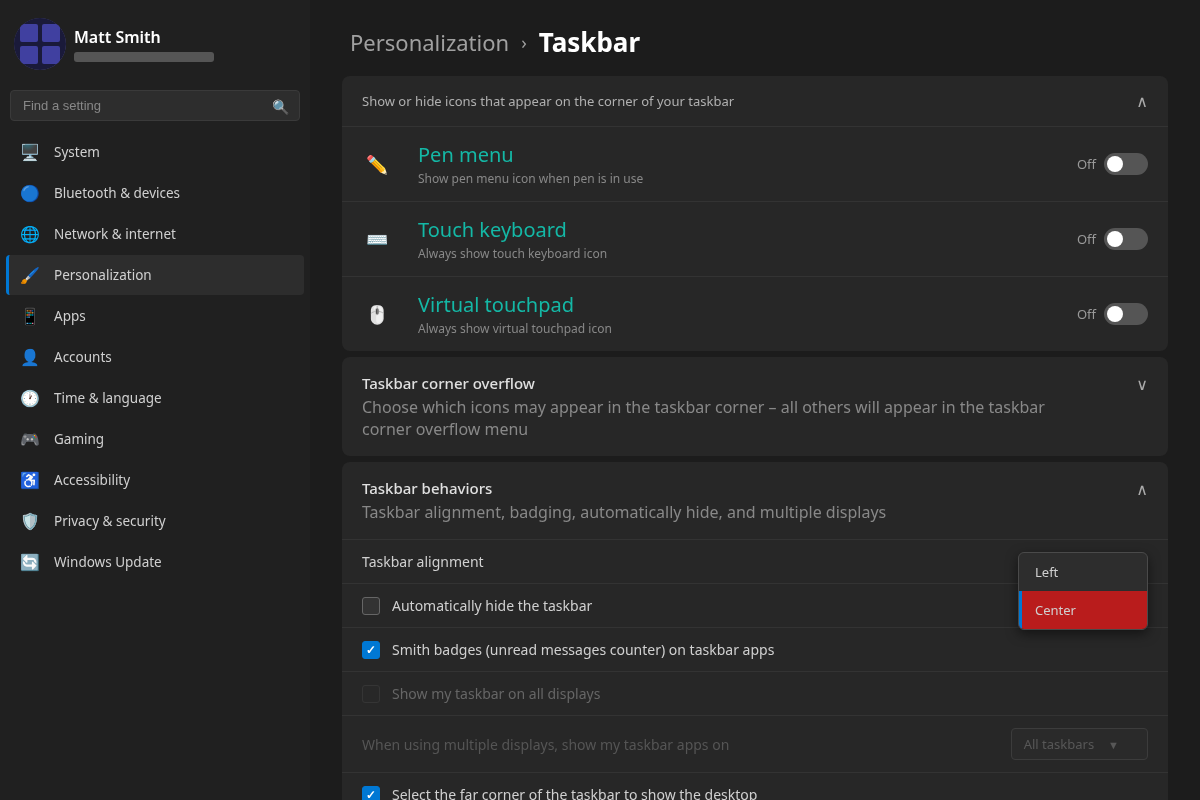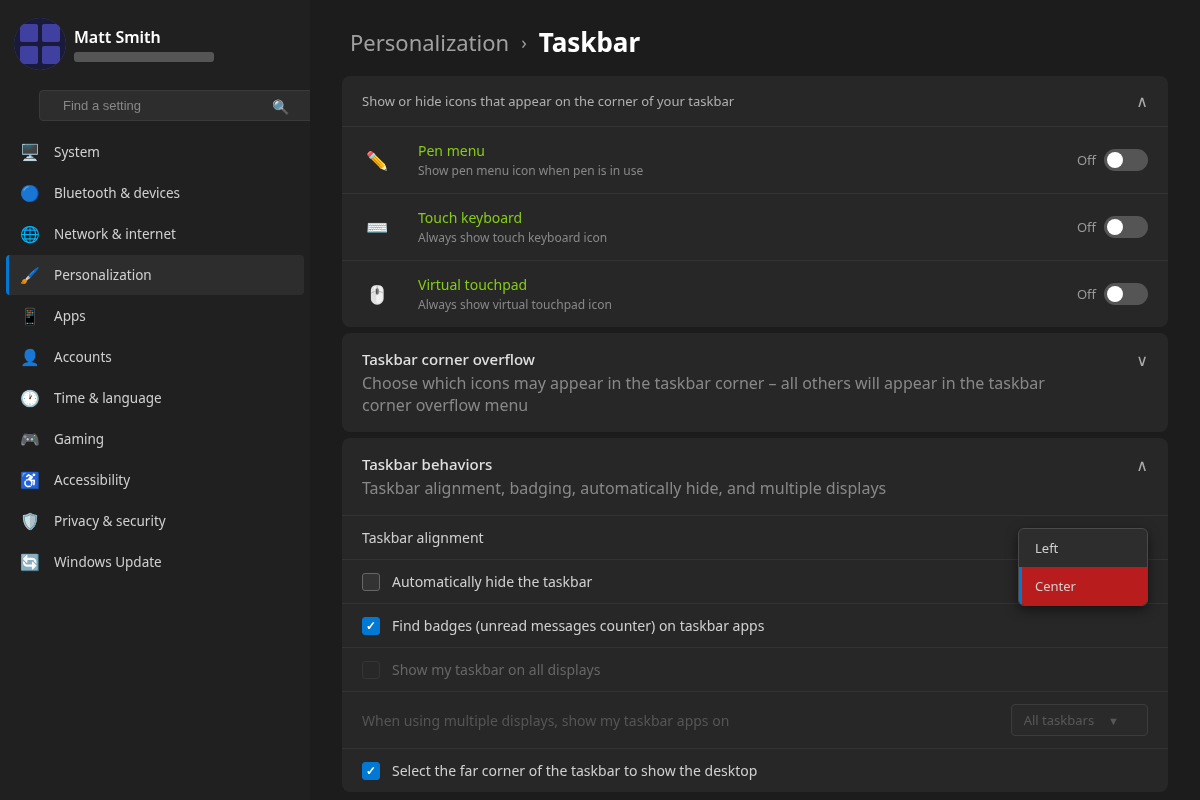--- a/index.html
+++ b/index.html
@@ -74,24 +74,23 @@
     .search-box {
       margin: 8px 10px 10px 10px;
       position: relative;
     }
     .search-input {
       width: 100%;
       background: #2d2d2d;
       border: 1px solid #3a3a3a;
       border-radius: 4px;
       color: #ccc;
-      padding: 7px 36px 7px 23px;
+      padding: 7px 36px 7px 12px;
       font-size: 13px;
       outline: none;
-      margin-left: 29px;
     }
     .search-input::placeholder { color: #888; }
     .search-icon-wrap {
       position: absolute;
       right: 10px;
       top: 50%;
       transform: translateY(-50%);
       color: #888;
       font-size: 14px;
     }
@@ -189,21 +188,21 @@
       height: 28px;
       display: flex;
       align-items: center;
       justify-content: center;
       font-size: 18px;
       flex-shrink: 0;
       margin-left: -38px;
       margin-right: 10px;
     }
     .setting-text { flex: 1; }
-    .setting-title { font-size: 14px; color: #84cc16; }
+    .setting-title { font-size: 20px; color: #14b8a6; }
     .setting-desc { font-size: 12px; color: #888; margin-top: 2px; }
 
     
     .toggle-wrap {
       display: flex;
       align-items: center;
       gap: 8px;
     }
     .toggle-label { font-size: 13px; color: #999; }
     .toggle {
@@ -535,21 +534,21 @@
         </div>
       </div>
 
       <div class="checkbox-row">
         <div class="checkbox"></div>
         <span class="checkbox-label">Automatically hide the taskbar</span>
       </div>
 
       <div class="checkbox-row">
         <div class="checkbox checked"></div>
-        <span class="checkbox-label">Find badges (unread messages counter) on taskbar apps</span>
+        <span class="checkbox-label">Smith badges (unread messages counter) on taskbar apps</span>
       </div>
 
       <div class="checkbox-row">
         <div class="checkbox dimmed"></div>
         <span class="checkbox-label dimmed">Show my taskbar on all displays</span>
       </div>
 
       <div class="all-taskbars-row">
         <span class="dimmed-text">When using multiple displays, show my taskbar apps on</span>
         <div class="select-styled">

